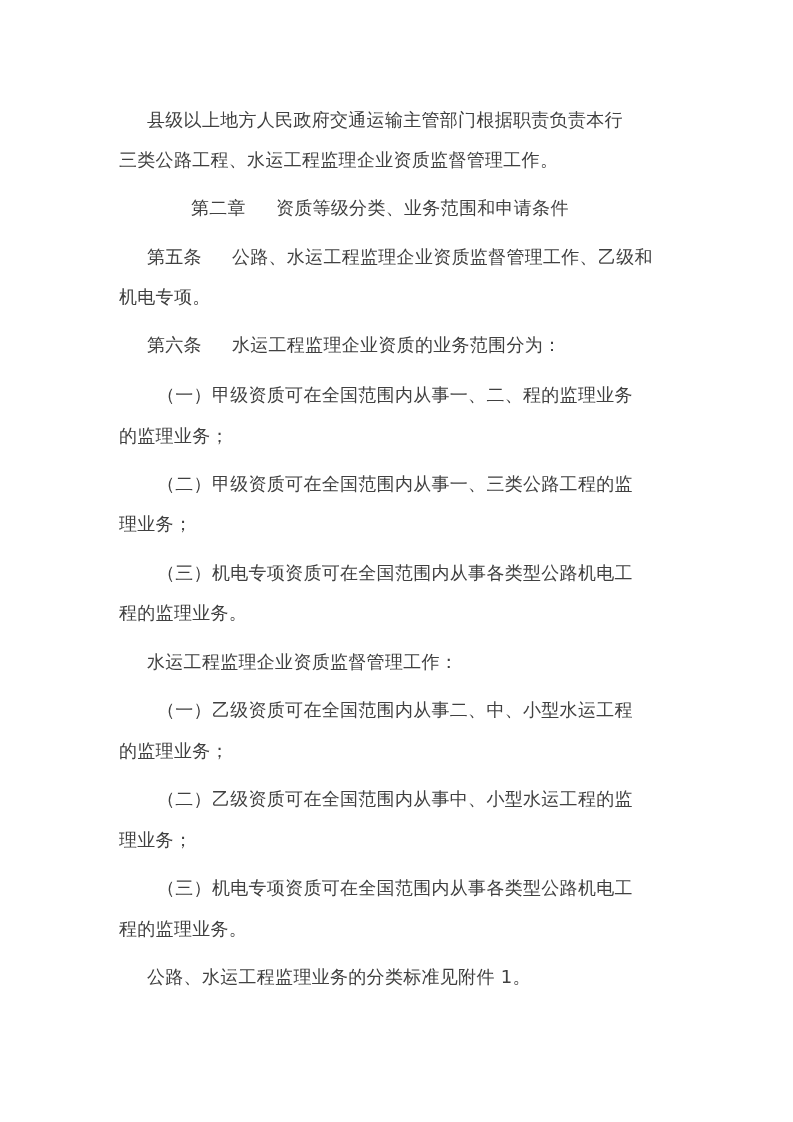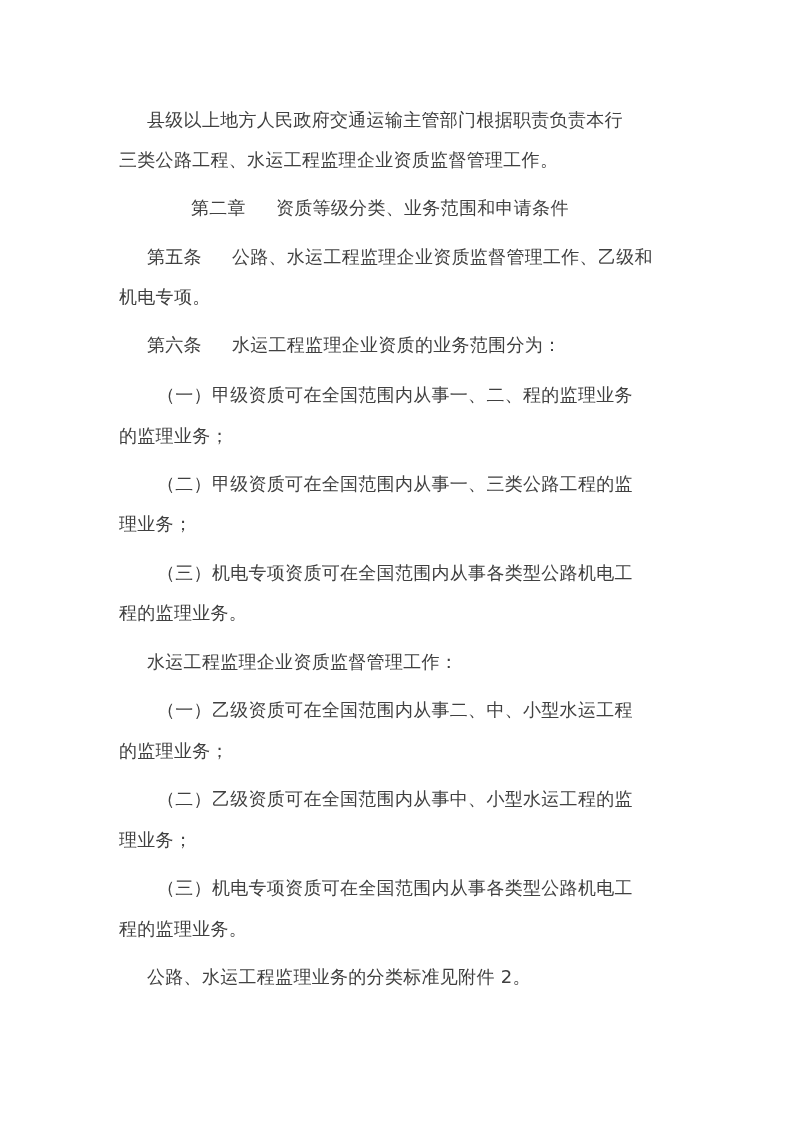--- a/index.html
+++ b/index.html
@@ -68,15 +68,15 @@
 
   <div class="line indent2" style="top:698px">（一）乙级资质可在全国范围内从事二、中、小型水运工程</div>
   <div class="line" style="top:739px">的监理业务；</div>
 
   <div class="line indent2" style="top:787px">（二）乙级资质可在全国范围内从事中、小型水运工程的监</div>
   <div class="line" style="top:828px">理业务；</div>
 
   <div class="line indent2" style="top:876px">（三）机电专项资质可在全国范围内从事各类型公路机电工</div>
   <div class="line" style="top:917px">程的监理业务。</div>
 
-  <div class="line indent1" style="top:965px">公路、水运工程监理业务的分类标准见附件 2。</div>
+  <div class="line indent1" style="top:965px">公路、水运工程监理业务的分类标准见附件 1。</div>
 
 </div>
 
 </body></html>

